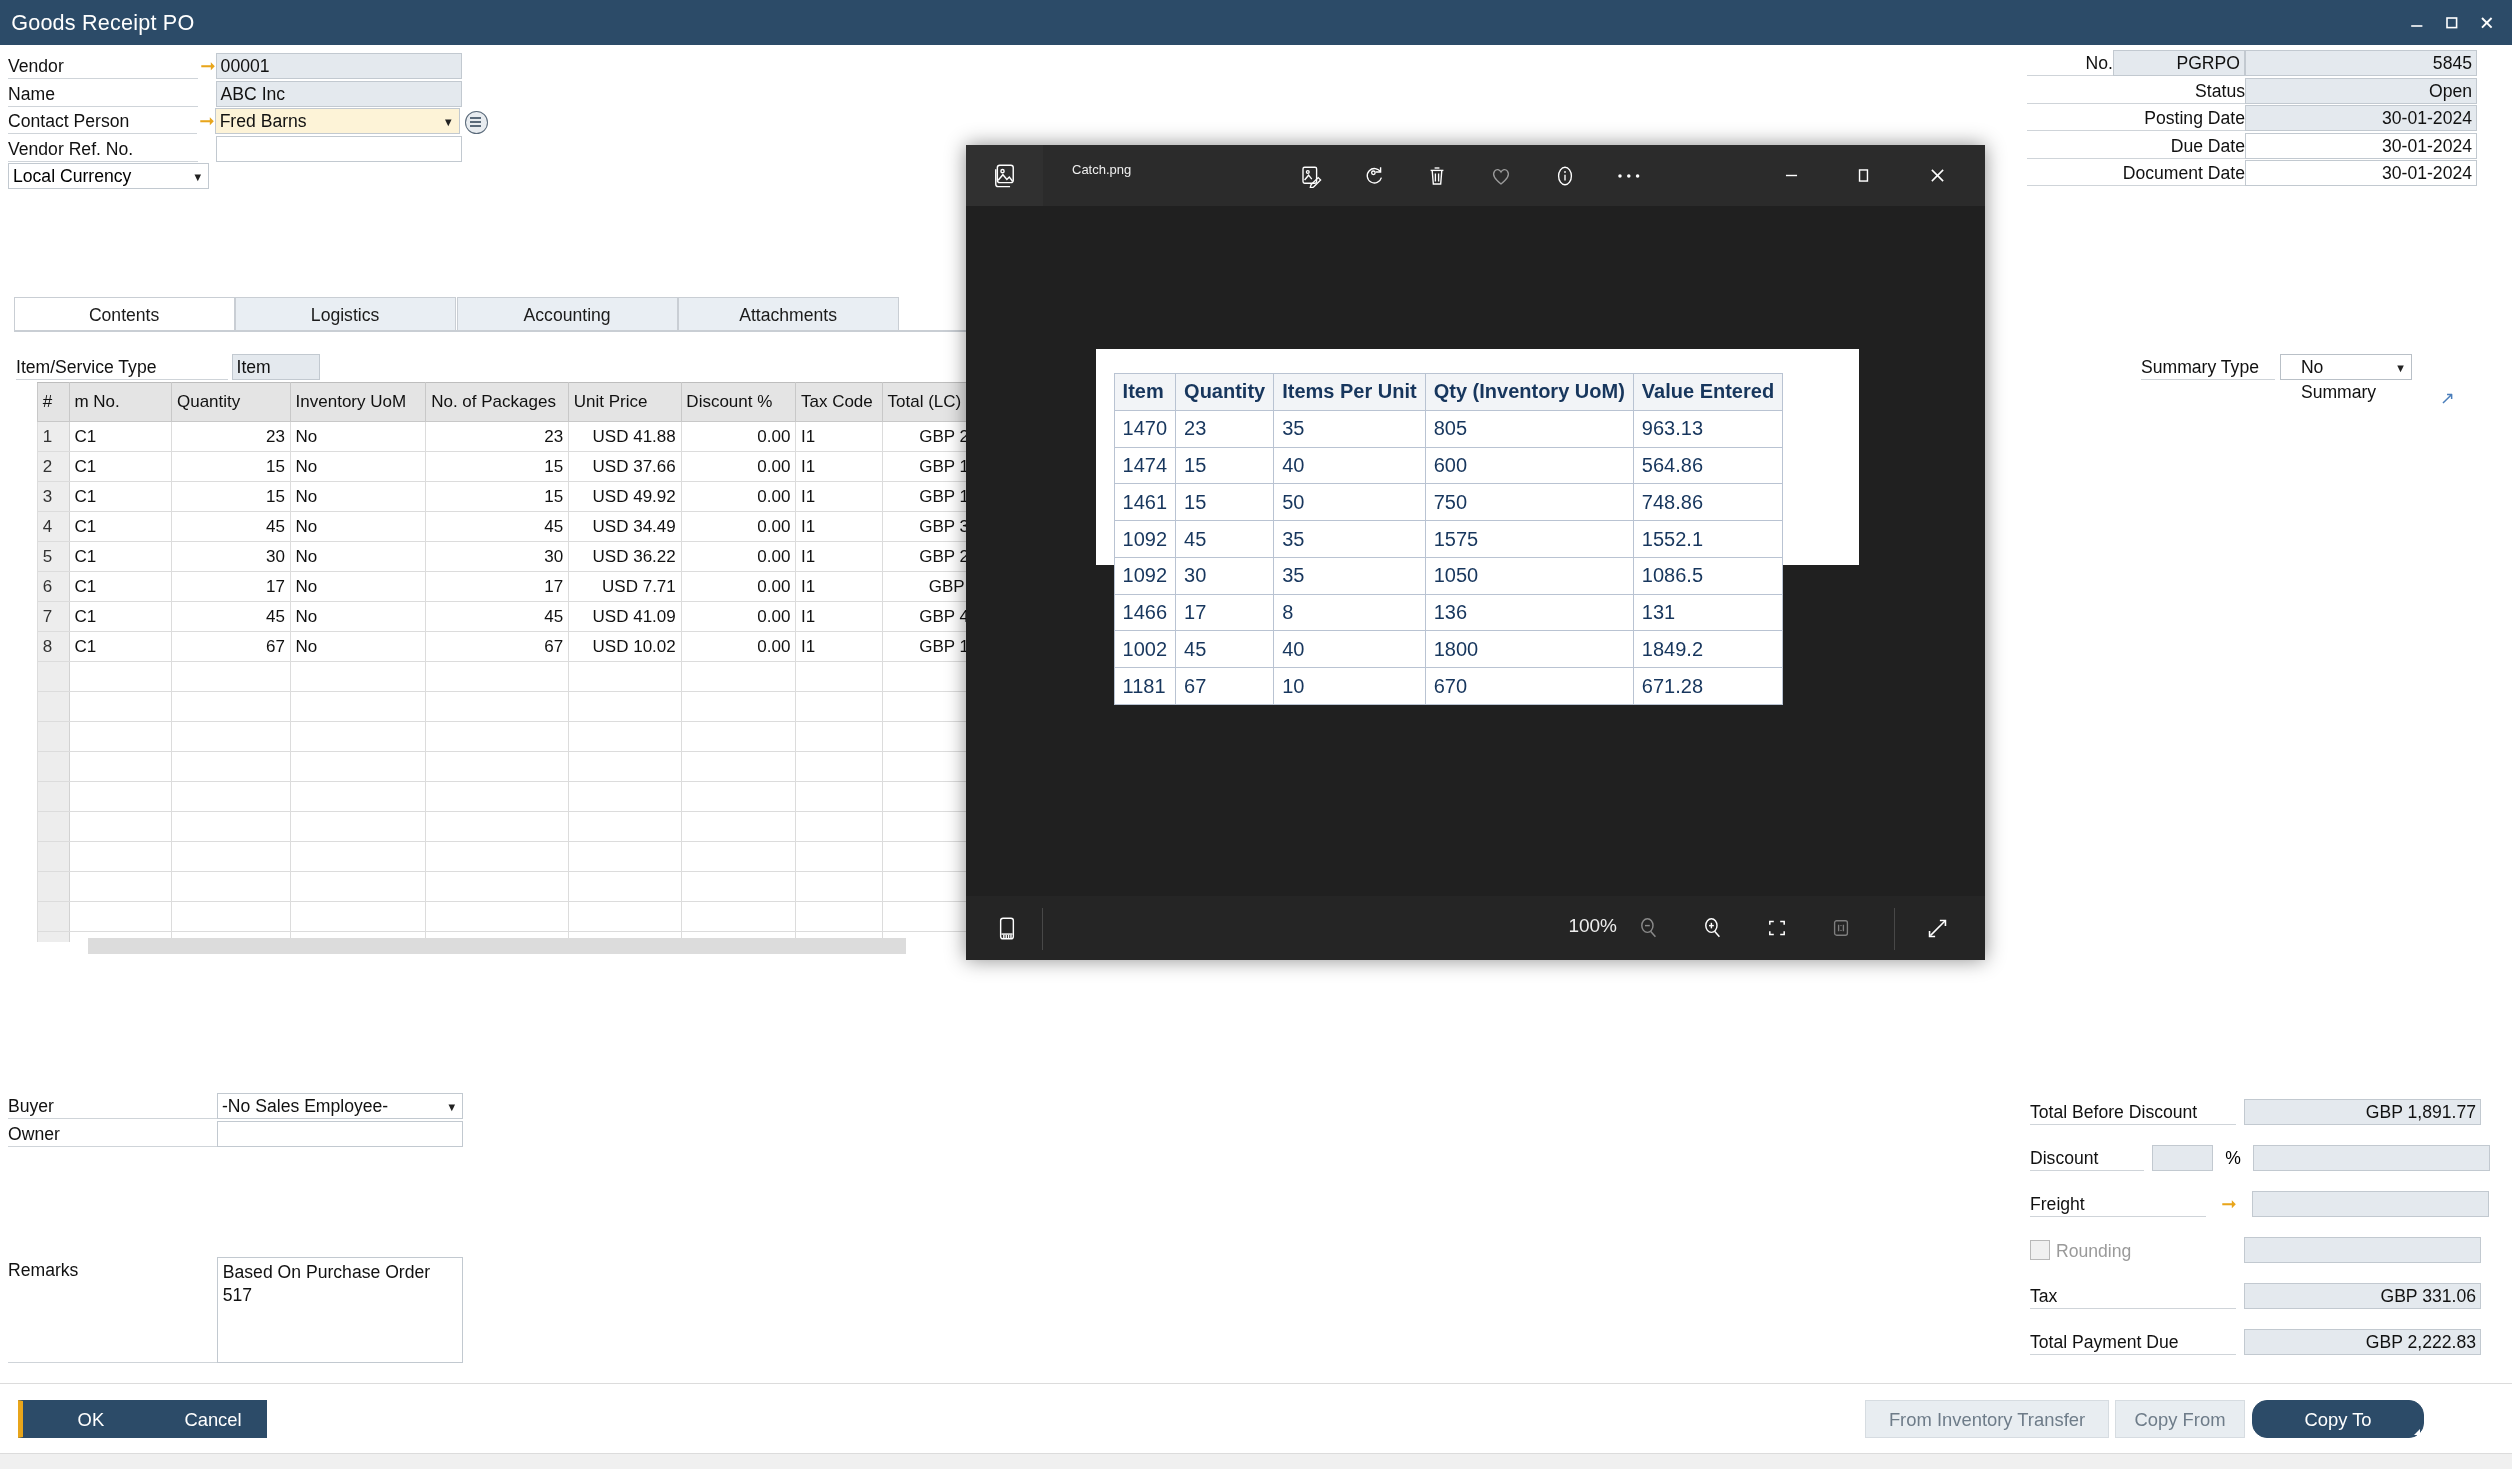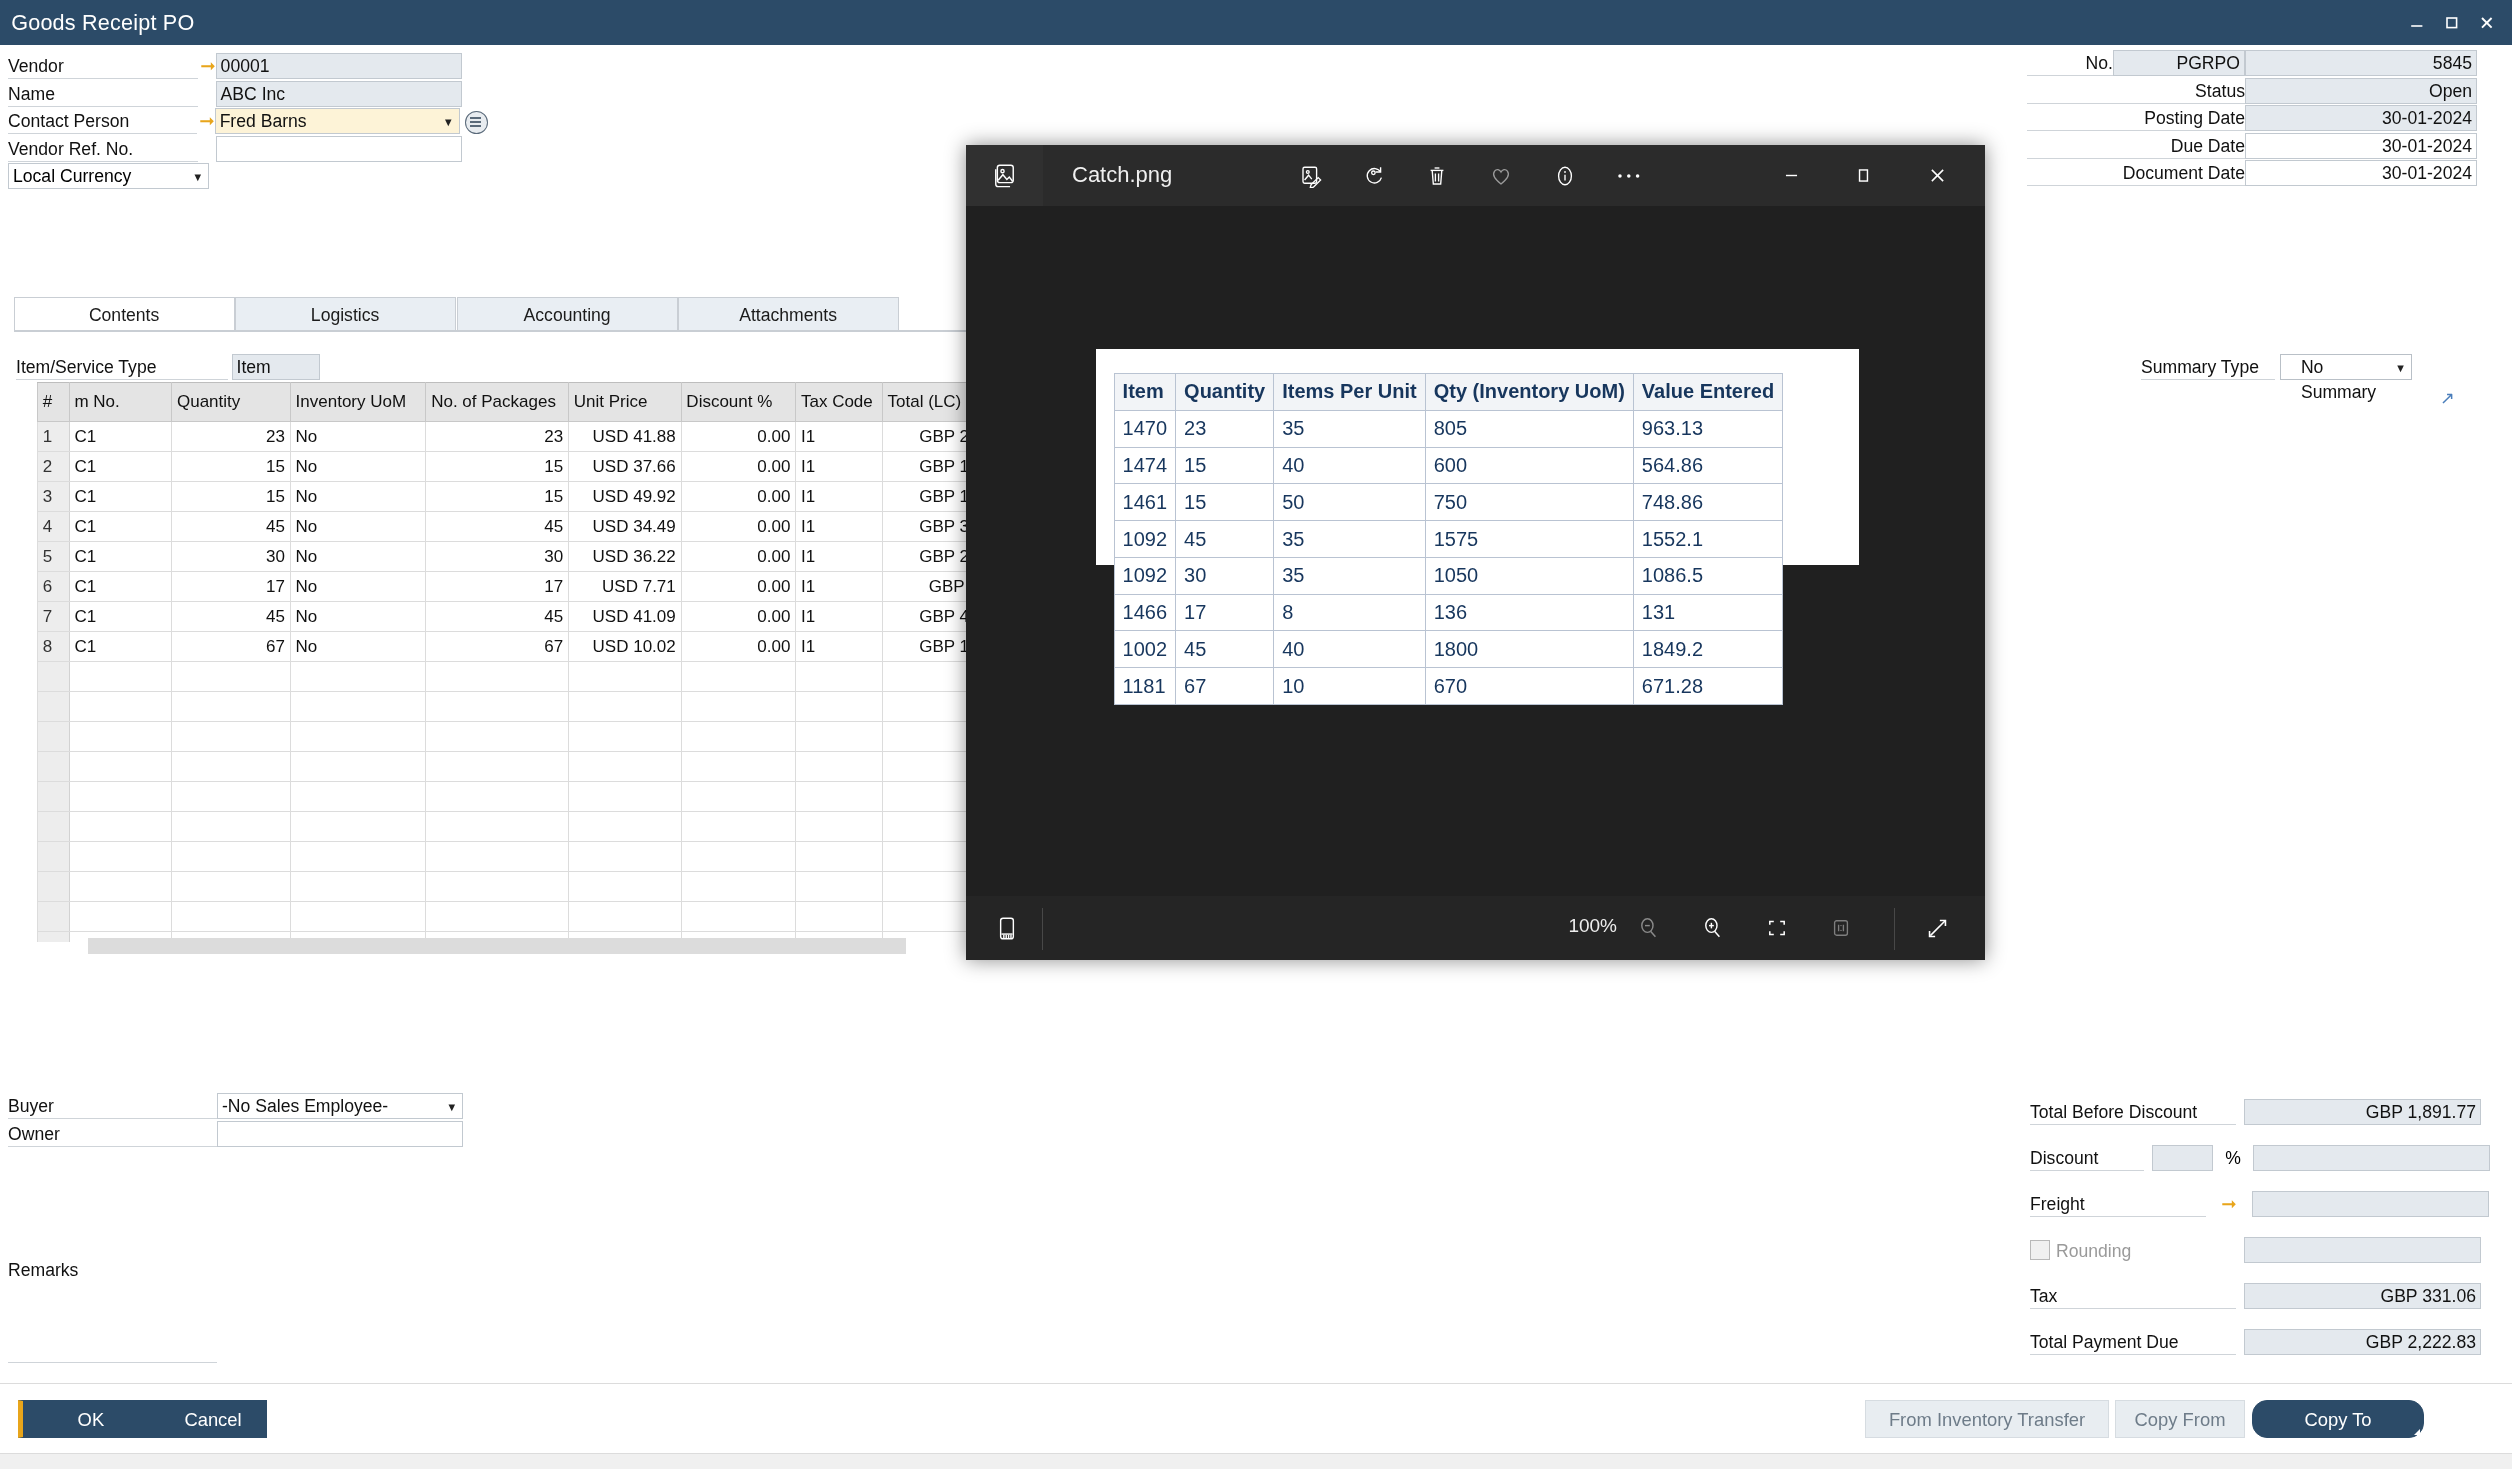--- a/index.html
+++ b/index.html
@@ -174,21 +174,21 @@
   #viewer{
     position:absolute;left:966px;top:145px;width:1019px;height:815px;
     background:#1f1f1f;box-shadow:0 0 19px rgba(0,0,0,.45);
     color:#ffffff;
   }
   #viewerTitlebar{position:absolute;left:0;top:0;width:100%;height:61px;background:#2b2b2b;}
   #viewerAppIcon{
     position:absolute;left:0;top:0;width:77px;height:61px;background:#303030;
     display:flex;align-items:center;justify-content:center;
   }
-  #viewerFileName{position:absolute;left:106px;top:17px;font-size:22px;color:#f0f0f0;}
+  #viewerFileName{position:absolute;left:106px;top:17px;font-size:13px;color:#f0f0f0;}
   .vtool{
     position:absolute;top:0;height:61px;width:59px;display:flex;align-items:center;justify-content:center;
   }
   .vwinbtn{position:absolute;top:0;height:61px;width:67px;display:flex;align-items:center;justify-content:center;}
   #viewerCanvas{
     position:absolute;left:0;top:61px;width:100%;height:691px;background:#202020;
   }
   #imageSheet{
     position:absolute;left:130px;top:143px;width:763px;height:216px;background:#ffffff;
     padding:0;
@@ -638,20 +638,21 @@
       <span class="combo-arrow">▼</span>
     </div>
   </div>
   <div class="blrow">
     <div class="lbl">Owner</div>
     <div class="fld white"></div>
   </div>
 </div>
 <div id="remarksRow">
   <div class="lbl">Remarks</div>
+  <div id="remarksArea">Based On Purchase Order 517</div>
 </div>
 <div id="remarksUnderline"></div>
 
 <div id="totals">
   <div class="trow">
     <div class="lbl">Total Before Discount</div>
     <div class="fld">GBP 1,891.77</div>
   </div>
   <div class="trow">
     <div class="lbl short">Discount</div>

